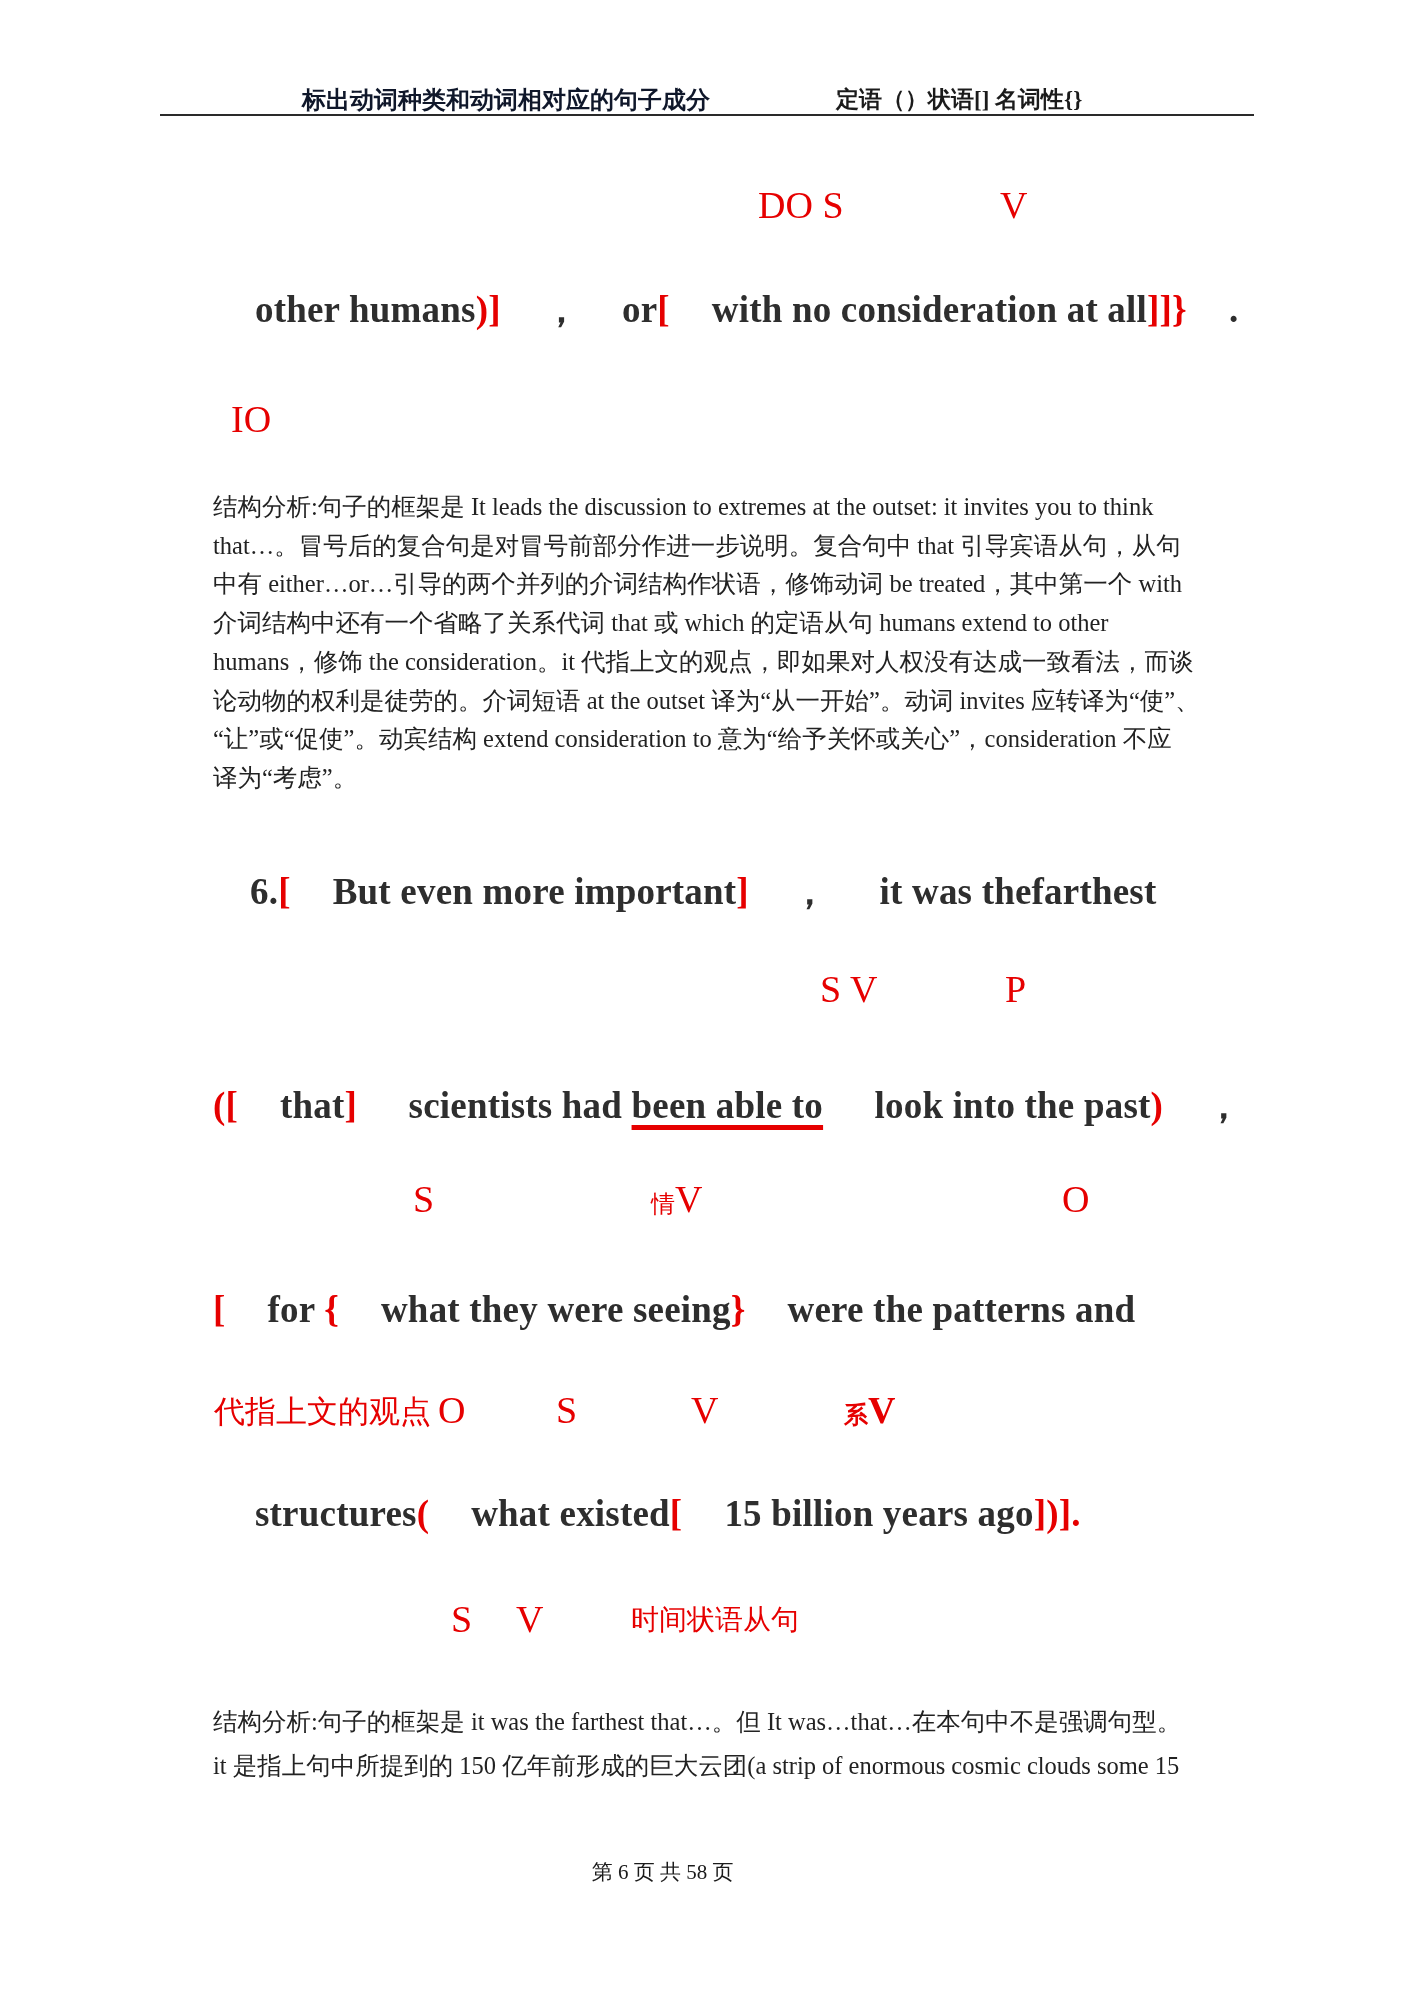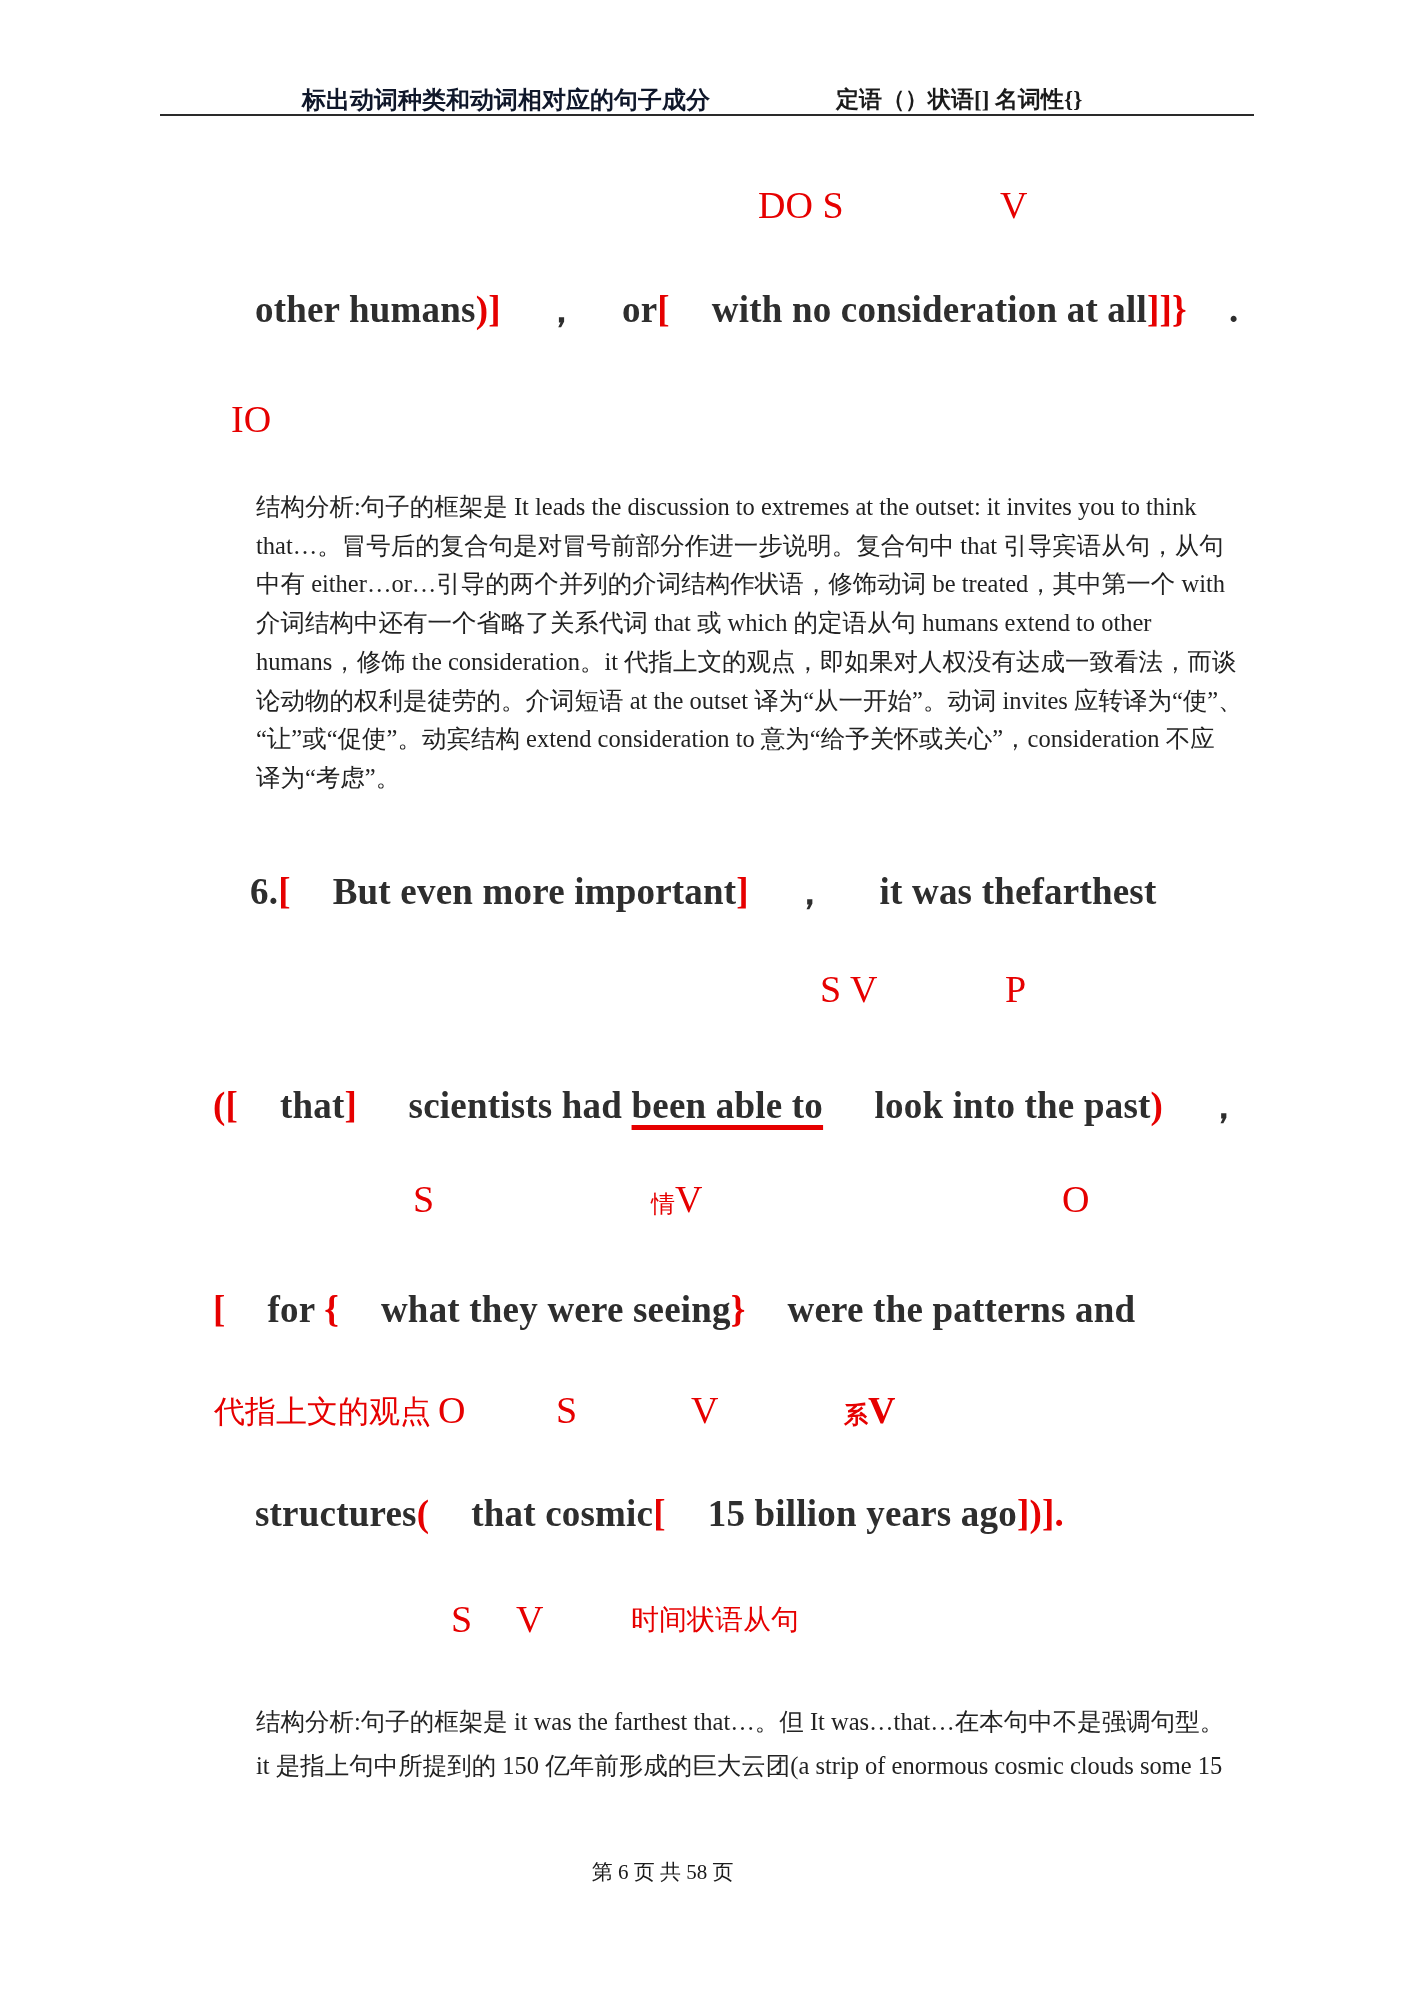--- a/index.html
+++ b/index.html
@@ -17,21 +17,21 @@
   .rlab-cn-lg { font-size:31px; }
   .rlab-cn-md { font-size:28px; }
   .cn-small { font-size:24px; }
   
   .sentence { position:absolute; left:213px; font-size:37px; font-weight:bold; line-height:1.1; white-space:nowrap; letter-spacing:0.2px; }
   .seg-k  { color:#2e2e2e;margin-left:42px; }
   .seg-r  { color:#e60000; }
   .seg-ku { color:#2e2e2e; text-decoration:underline; text-decoration-color:#e60000; text-decoration-thickness:5px; text-underline-offset:7px; }
   
   .para { position:absolute; left:213px; font-size:24.5px; color:#222222; }
-  .para .para-line { white-space:nowrap;margin-left:43px; }
+  .para .para-line { white-space:nowrap; }
   .para-1 .para-line { line-height:38.7px; }
   .para-2 .para-line { line-height:44px; }
   
   .footer { position:absolute; left:0; top:1858px; width:1325px; text-align:center; font-size:21px; color:#1b1b1b; }
 </style>
 </head>
 <body>
 
 <div class="page">
 
@@ -69,21 +69,21 @@
   <span class="rlab" style="left:1062px; top:1180px;">O</span>
 
   <div class="sentence" style="top:1290px;"><span class="seg-r">[</span><span class="seg-k">for </span><span class="seg-r">{</span><span class="seg-k">what they were seeing</span><span class="seg-r">}</span><span class="seg-k">were the patterns and</span></div>
 
   <span class="rlab rlab-cn-lg" style="left:214px; top:1396px;">代指上文的观点</span>
   <span class="rlab" style="left:438px; top:1391px;">O</span>
   <span class="rlab" style="left:556px; top:1391px;">S</span>
   <span class="rlab" style="left:691px; top:1391px;">V</span>
   <span class="rlab" style="left:844px; top:1391px;font-weight:bold;"><span class="cn-small">系</span><span>V</span></span>
 
-  <div class="sentence" style="top:1494px;"><span class="seg-k">structures</span><span class="seg-r">(</span><span class="seg-k">that cosmic</span><span class="seg-r">[</span><span class="seg-k">15 billion years ago</span><span class="seg-r">])].</span></div>
+  <div class="sentence" style="top:1494px;"><span class="seg-k">structures</span><span class="seg-r">(</span><span class="seg-k">what existed</span><span class="seg-r">[</span><span class="seg-k">15 billion years ago</span><span class="seg-r">])].</span></div>
 
   <span class="rlab" style="left:451px; top:1600px;">S</span>
   <span class="rlab" style="left:516px; top:1600px;">V</span>
   <span class="rlab rlab-cn-md" style="left:631px; top:1606px;">时间状语从句</span>
 
   <div class="para para-2" style="top:1700px;">
       <div class="para-line">结构分析:句子的框架是 it was the farthest that…。但 It was…that…在本句中不是强调句型。</div>
       <div class="para-line">it 是指上句中所提到的 150 亿年前形成的巨大云团(a strip of enormous cosmic clouds some 15</div>
     </div>
 

